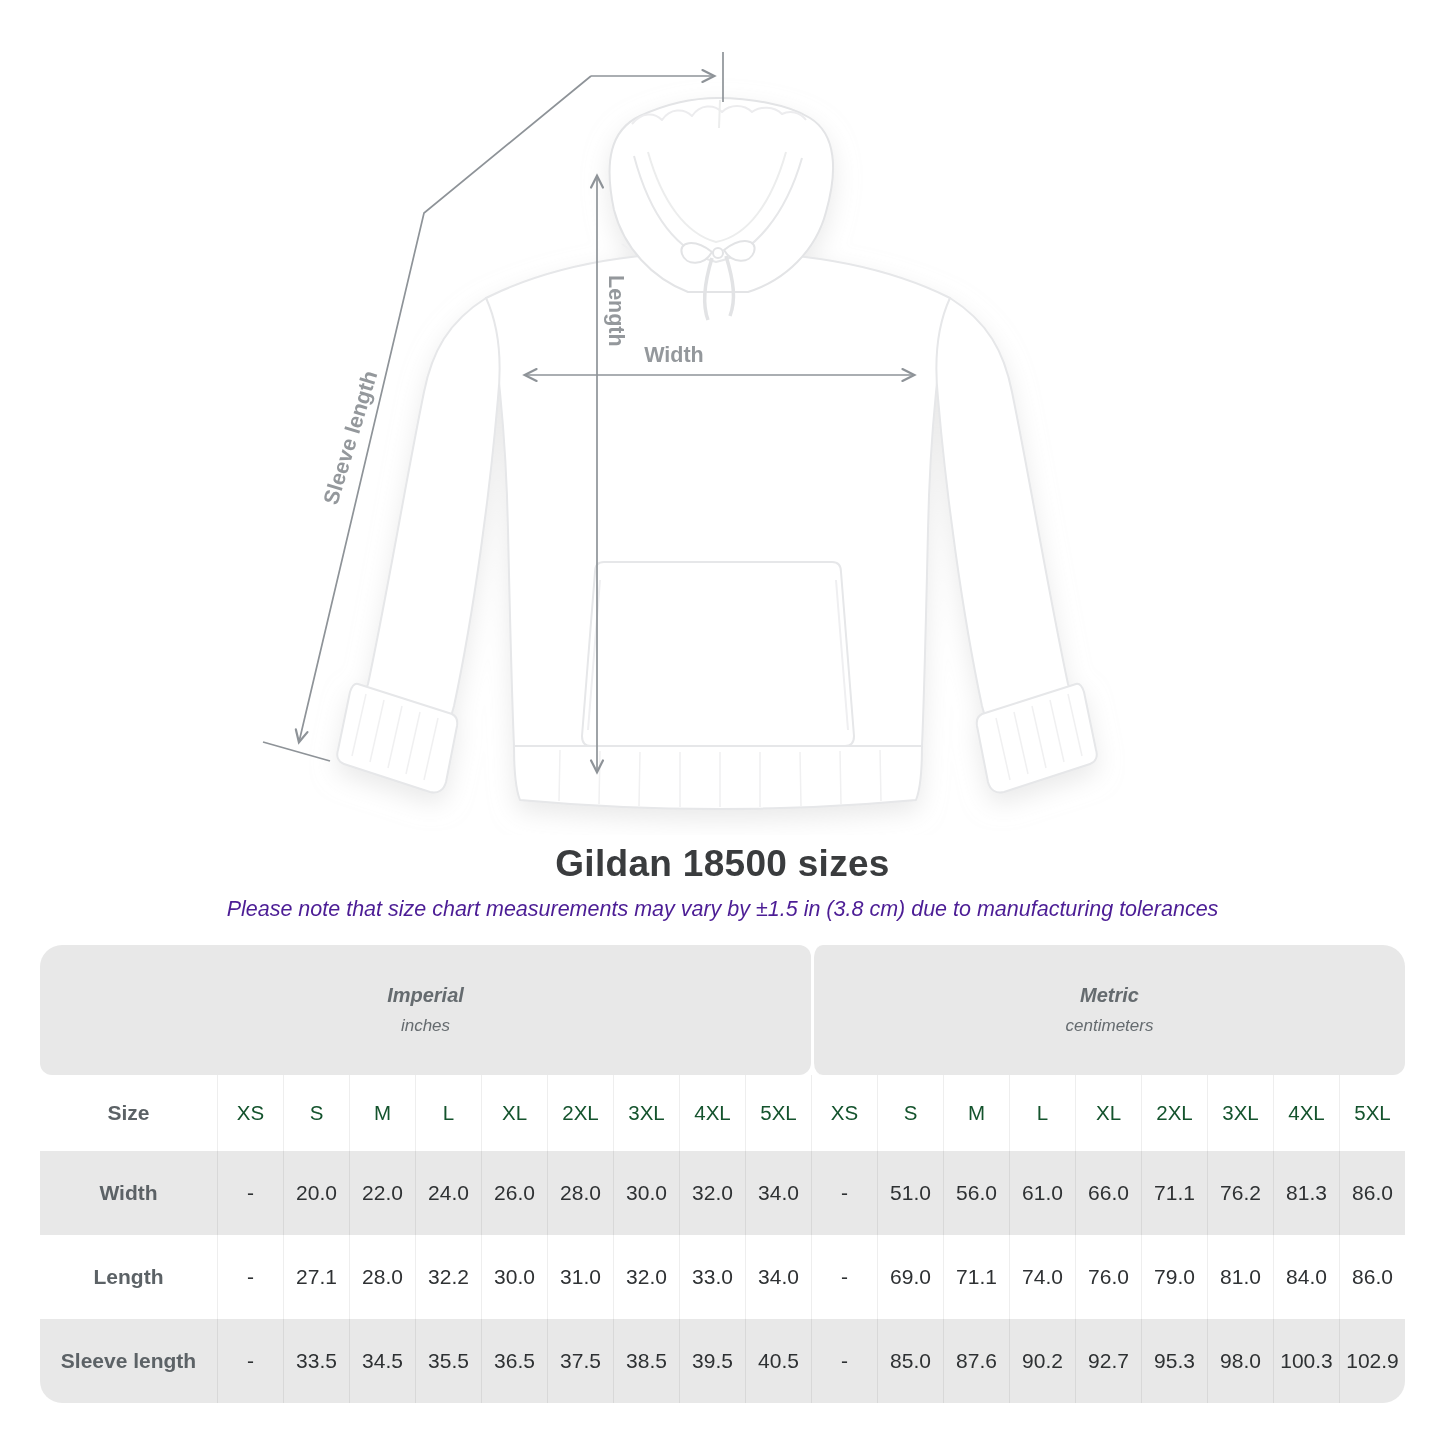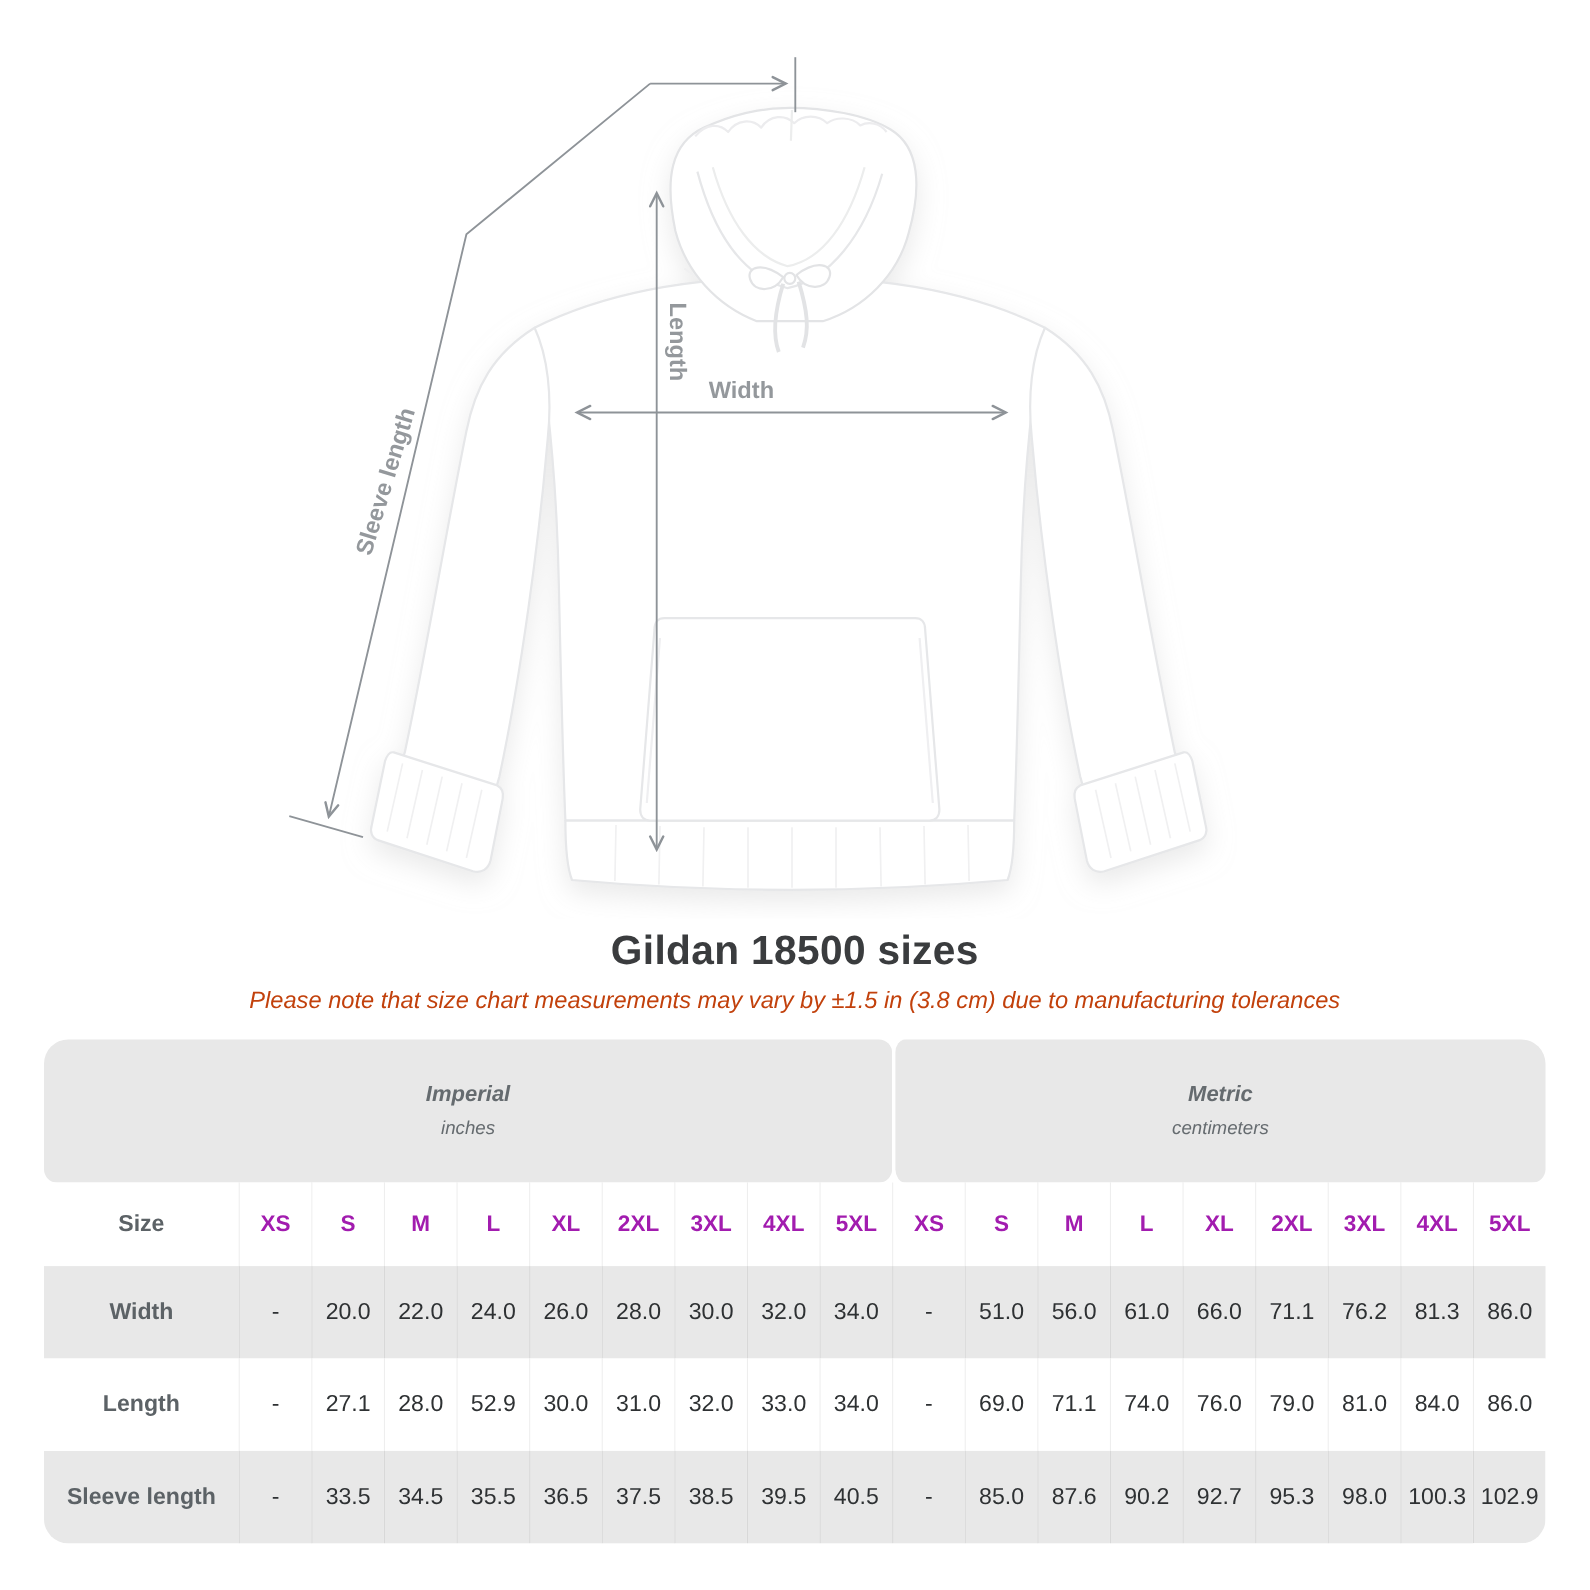--- a/index.html
+++ b/index.html
@@ -3,37 +3,37 @@
 <meta charset="utf-8">
 <style>
   html,body{margin:0;padding:0;background:#ffffff;}
   body{width:1445px;height:1445px;font-family:"Liberation Sans",sans-serif;}
   .page{position:relative;width:1445px;height:1445px;overflow:hidden;background:#fff;}
   svg.diagram{position:absolute;top:0;left:0;display:block;}
 
   .title{position:absolute;top:843px;left:0;width:100%;text-align:center;
          font-size:37px;font-weight:bold;color:#3a3c3e;margin:0;letter-spacing:.3px;}
   .subtitle{position:absolute;top:897px;left:0;width:100%;text-align:center;
-         font-size:21.5px;font-style:italic;color:#c2410c;margin:0;}
+         font-size:21.5px;font-style:italic;color:#4c1d95;margin:0;}
 
   #grid{position:absolute;top:945px;left:40px;width:1365px;
         display:grid;grid-template-columns:177px repeat(18,1fr);
         grid-template-rows:130px 76px 84px 84px 84px;}
   .band{grid-row:1;background:#e8e8e8;display:flex;flex-direction:column;
         align-items:center;justify-content:center;color:#656b6f;border-radius:12px;}
   .band-imperial{grid-column:1/11;border-top-left-radius:22px;}
   .band-metric{grid-column:11/20;border-top-right-radius:22px;border-left:3px solid #fff;}
   .bname{font-size:20px;font-weight:bold;font-style:italic;}
   .bunit{font-size:17px;font-style:italic;margin-top:9px;}
 
   .cell{display:flex;align-items:center;justify-content:center;
         font-size:21px;background:#ffffff;color:#2e3133;}
   .sep{border-left:1px solid rgba(0,0,0,.065);}
   .alt{background:#e8e8e8;}
-  .hcell{font-weight:bold;color:#a21caf;font-size:20.5px;}
+  .hcell{font-weight:normal;color:#14532d;font-size:20.5px;}
   .lcell{font-weight:bold;color:#5c6266;font-size:21px;}
   .bl{border-bottom-left-radius:22px;}
   .br{border-bottom-right-radius:22px;}
 </style>
 </head>
 <body>
 
 <div class="page">
 
   <svg class="diagram" width="1445" height="835" viewBox="0 0 1445 835">
@@ -155,21 +155,21 @@
       <div class="cell vcell sep alt">61.0</div>
       <div class="cell vcell sep alt">66.0</div>
       <div class="cell vcell sep alt">71.1</div>
       <div class="cell vcell sep alt">76.2</div>
       <div class="cell vcell sep alt">81.3</div>
       <div class="cell vcell sep alt">86.0</div>
       <div class="cell lcell">Length</div>
       <div class="cell vcell sep">-</div>
       <div class="cell vcell sep">27.1</div>
       <div class="cell vcell sep">28.0</div>
-      <div class="cell vcell sep">52.9</div>
+      <div class="cell vcell sep">32.2</div>
       <div class="cell vcell sep">30.0</div>
       <div class="cell vcell sep">31.0</div>
       <div class="cell vcell sep">32.0</div>
       <div class="cell vcell sep">33.0</div>
       <div class="cell vcell sep">34.0</div>
       <div class="cell vcell sep">-</div>
       <div class="cell vcell sep">69.0</div>
       <div class="cell vcell sep">71.1</div>
       <div class="cell vcell sep">74.0</div>
       <div class="cell vcell sep">76.0</div>

